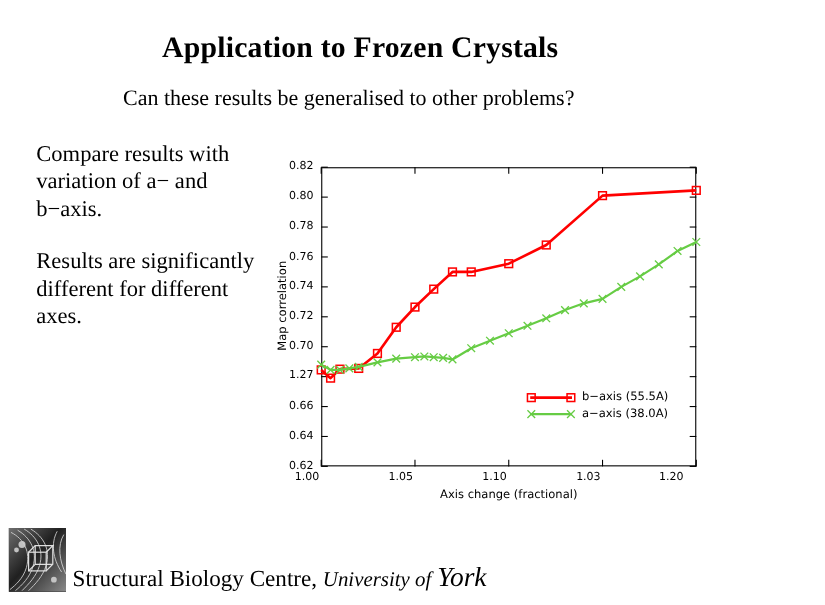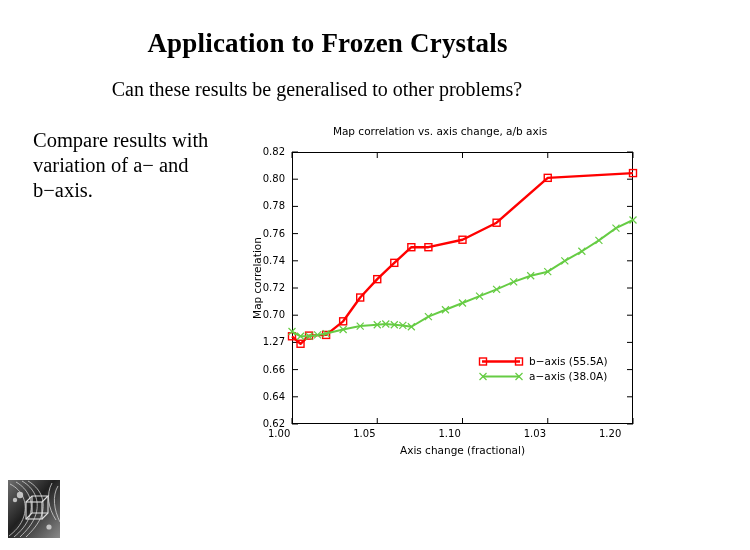--- a/index.html
+++ b/index.html
@@ -172,25 +172,25 @@
 </style>
 </head>
 <body>
 
 <div id="slide-title">Application to Frozen Crystals</div>
 
 <div id="slide-subtitle">Can these results be generalised to other problems?</div>
 
 <div id="left-text">
   <p class="para">Compare results with variation of a− and b−axis.</p>
+  <p class="para">Results are significantly different for different axes.</p>
 </div>
 
 <div id="chart-region">
 
-  <div id="chart-title">Map correlation vs. axis change, a/b axis</div>
 
   <div id="yaxis-label">Map correlation</div>
 
   <div id="plot-frame"></div>
 
   <svg id="plot-svg" viewBox="0 0 341 272" preserveAspectRatio="none" xmlns="http://www.w3.org/2000/svg">
     <g id="tick-marks">
         <line x1="0" y1="272" x2="6" y2="272" stroke="#000" stroke-width="1"></line>
         <line x1="341" y1="272" x2="335" y2="272" stroke="#000" stroke-width="1"></line>
         <line x1="0" y1="244.79999999999995" x2="6" y2="244.79999999999995" stroke="#000" stroke-width="1"></line>
@@ -342,13 +342,18 @@
         <path d="M18,39 L24,33 L40,33"></path>
         <path d="M24,16 L24,33"></path>
       </g>
       <g fill="#cfcfcf" opacity="0.9">
         <circle cx="12" cy="15" r="3.2"></circle>
         <circle cx="7" cy="20" r="2.2"></circle>
         <circle cx="41" cy="47" r="2.6"></circle>
       </g>
     </svg>
   </div>
+  <div id="footer-text">
+    <span>Structural Biology Centre,</span>
+    <span class="italic">University of</span>
+    <span class="york">York</span>
+  </div>
 </div>
 
 </body></html>

